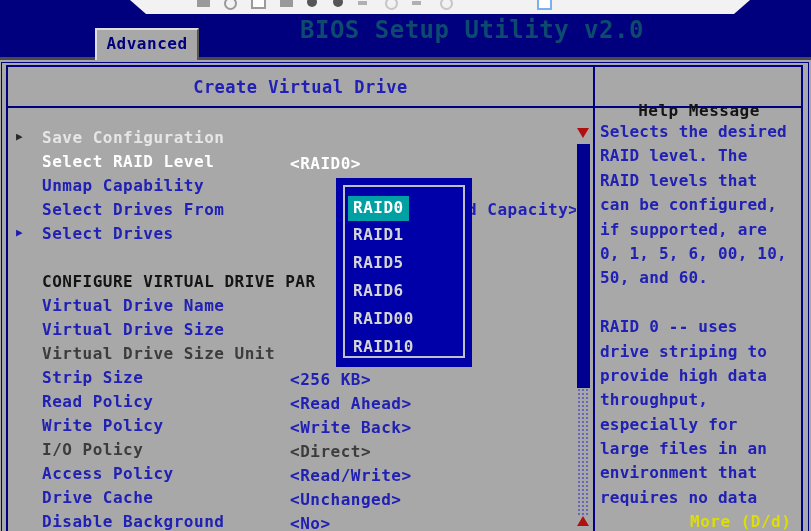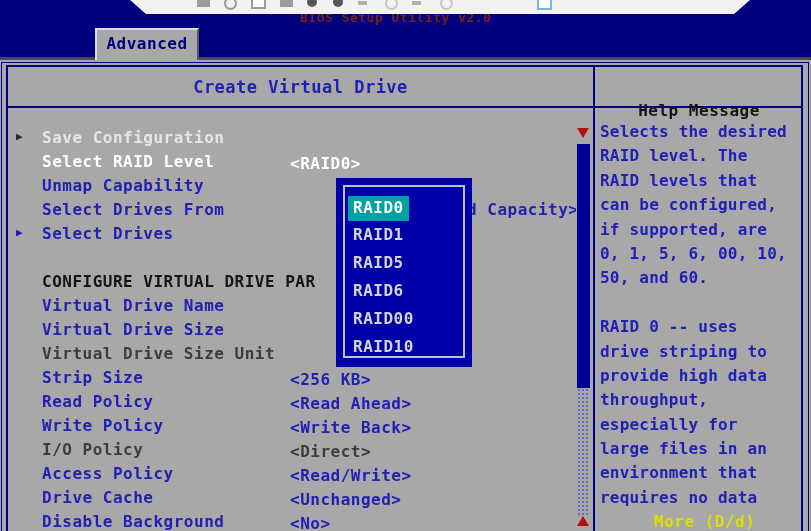--- a/index.html
+++ b/index.html
@@ -2,21 +2,21 @@
 <html><head>
 <meta charset="utf-8">
 <style>
   html,body{margin:0;padding:0;}
   body{width:811px;height:531px;overflow:hidden;background:#7a7a7a;}
   .screen{position:relative;width:811px;height:531px;overflow:hidden;background:#a8a8a8;
           font-family:"DejaVu Sans Mono",monospace;font-weight:bold;}
 
   
   .banner{position:absolute;left:0;top:0;width:811px;height:57px;background:#00007e;z-index:1;}
-  .bios-title{position:absolute;left:300px;top:10px;width:420px;color:#7f1d1d;font-size:13px;
+  .bios-title{position:absolute;left:300px;top:16px;width:420px;color:#0c4a6e;font-size:24px;
               letter-spacing:.5px;white-space:pre;z-index:2;}
   .dark-band{position:absolute;left:0;top:57px;width:811px;height:3px;background:#4a4a4a;z-index:1;}
 
   
   .whitebar{position:absolute;left:130px;top:0;width:620px;height:14px;background:#f2f2f2;
             clip-path:polygon(0 0,620px 0,604px 14px,16px 14px);overflow:hidden;z-index:6;}
   .ticon{position:absolute;top:-3px;width:13px;height:10px;}
   .t-rectf{background:#9a9a9a;}
   .t-circle{width:9px;height:9px;border:2px solid #9a9a9a;border-radius:50%;}
   .t-recto{width:11px;height:8px;border:2px solid #9a9a9a;background:#fdfdfd;}
@@ -73,21 +73,21 @@
   .dd-border{position:absolute;left:7px;top:7px;right:7px;bottom:9px;border:2px solid #c0c0c8;}
   #dropdown-list{position:absolute;left:10px;top:18px;right:10px;}
   .dd-item{height:28px;color:#d4d4d4;font-size:16px;letter-spacing:.5px;line-height:22px;padding-left:7px;}
   .dd-item .opt{display:inline-block;}
   .dd-item.sel .opt{background:#00a0a4;color:#ffffff;padding:1px 5px 2px 5px;margin-left:-5px;}
 
   
   #help-lines{position:absolute;left:600px;top:122px;width:202px;color:#2020b4;
               font-size:16px;letter-spacing:.2px;}
   .help-line{height:24.4px;white-space:pre;}
-  .more{position:absolute;left:654px;top:512px;color:#dede00;font-size:16px;letter-spacing:.5px;}
+  .more{position:absolute;left:690px;top:512px;color:#dede00;font-size:16px;letter-spacing:.5px;}
 </style>
 </head>
 <body>
 
 <div class="screen">
 
   <div class="banner"></div>
   <div class="bios-title">BIOS Setup Utility v2.0</div>
   <div class="dark-band"></div>
 

